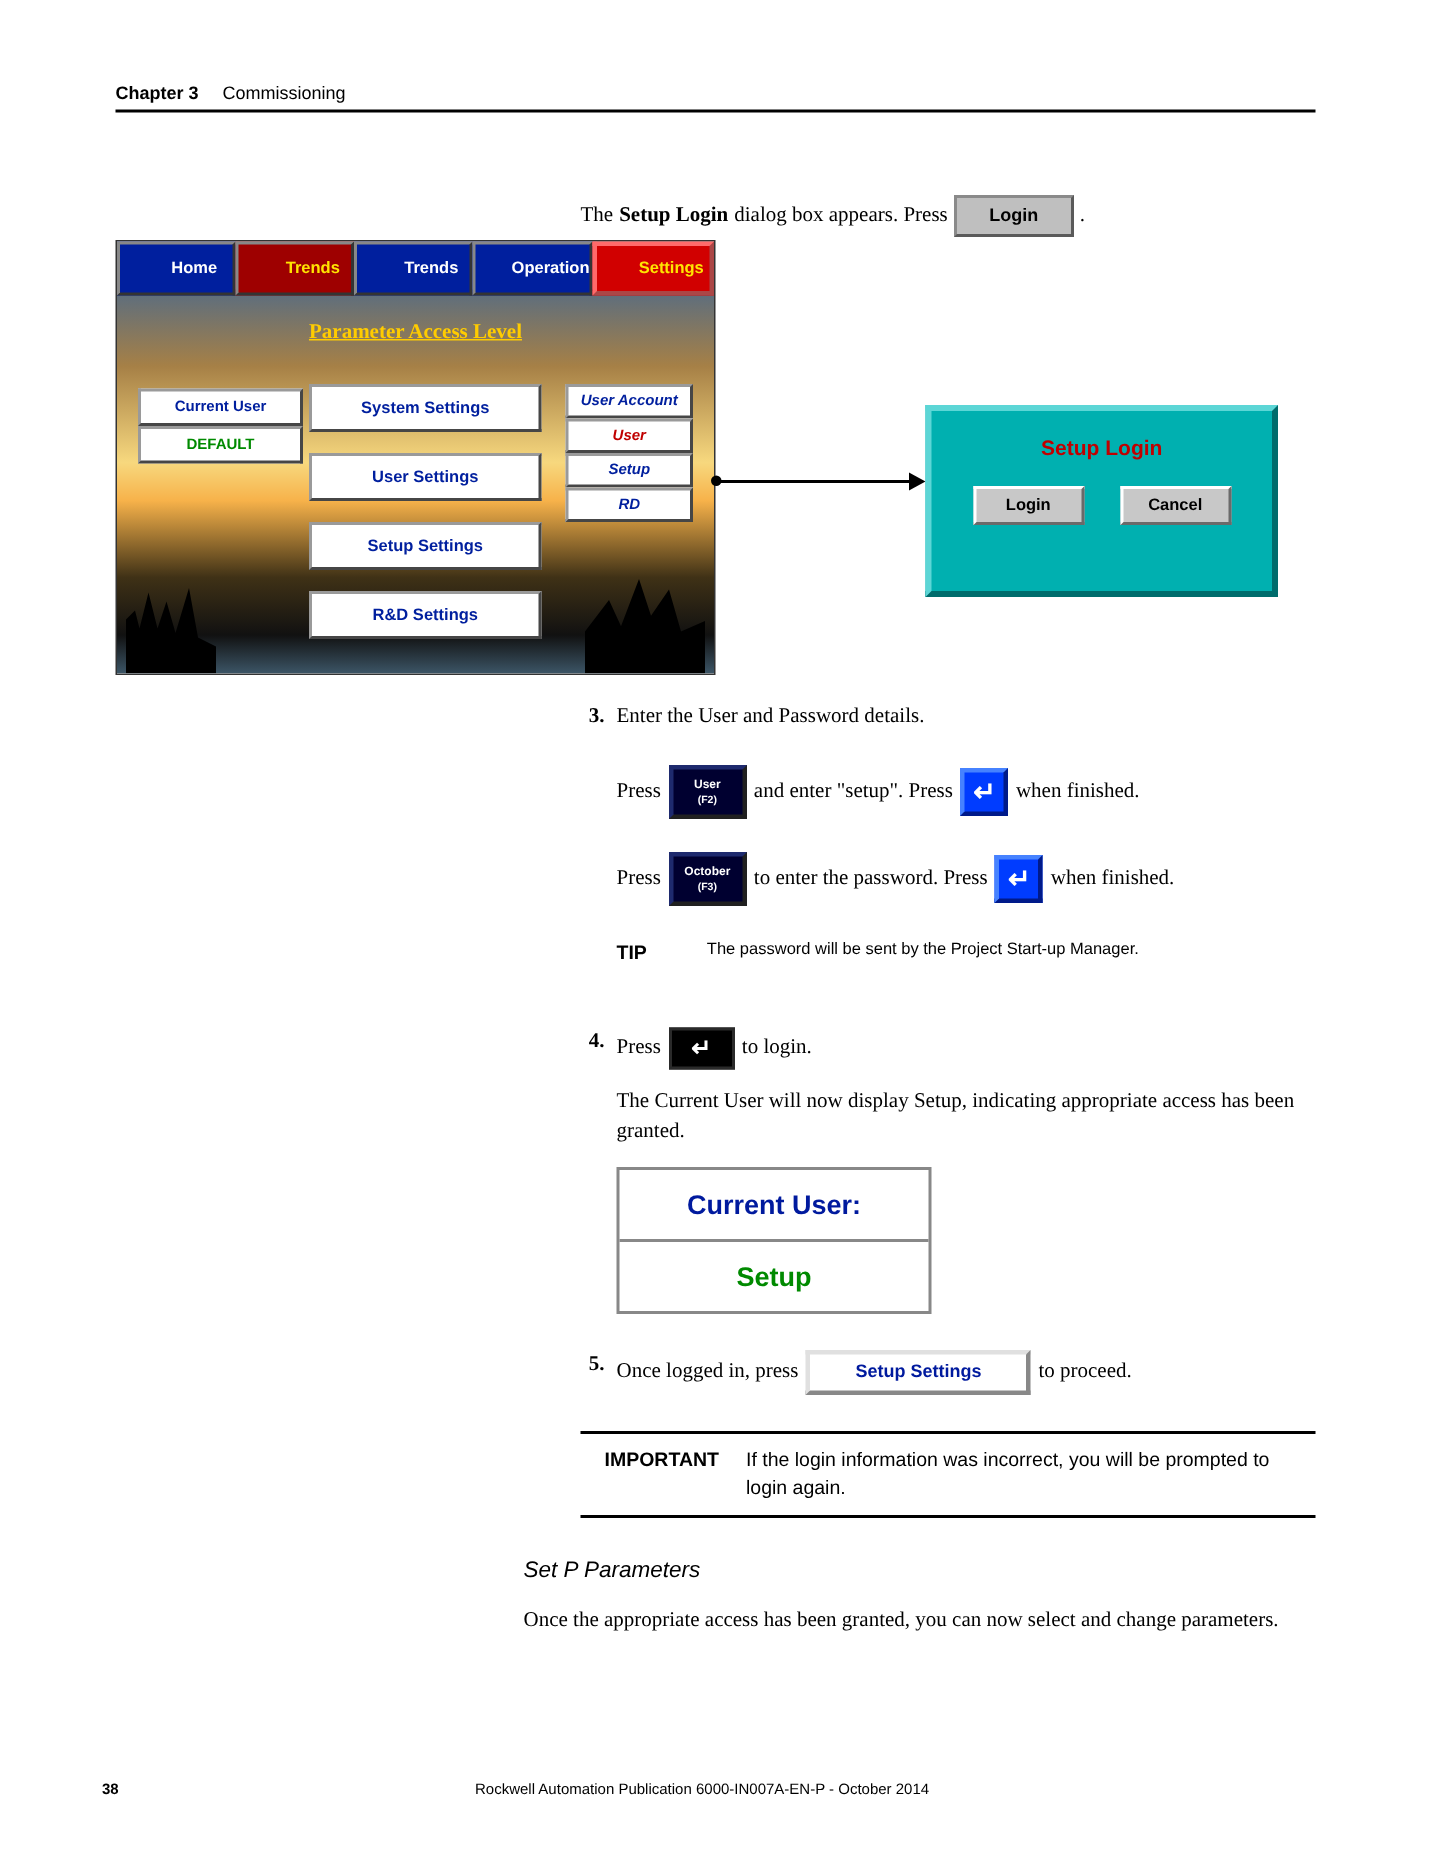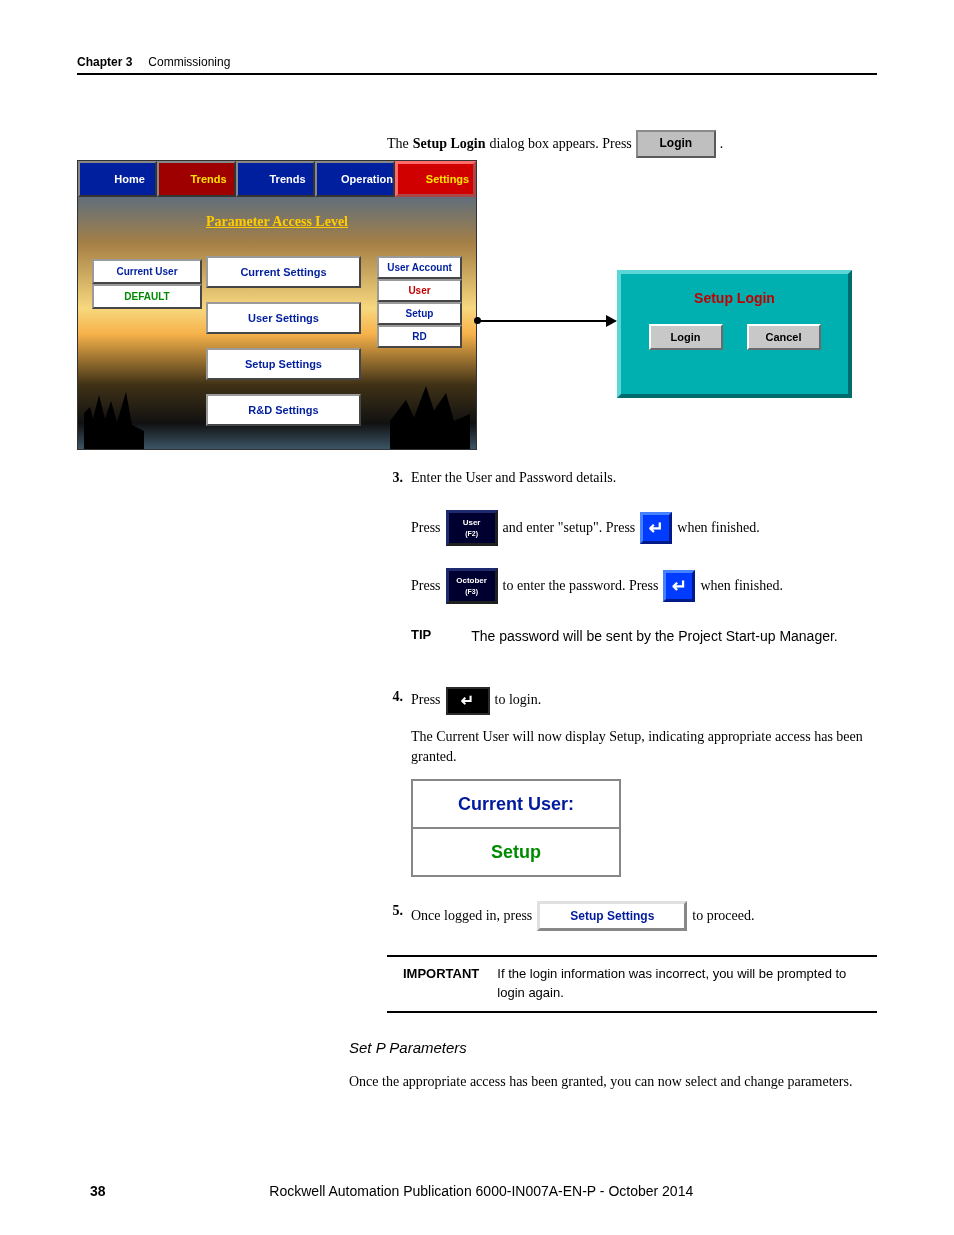--- a/index.html
+++ b/index.html
@@ -78,21 +78,21 @@
   .hmi-group-mid { position:absolute; left:128px; top:95px; width:155px; display:flex; flex-direction:column; gap:14px; }
   .hmi-btn-mid {
     background:#fff; border:2px outset #9a9a9a;
     color:#001f9e; font-family:Arial,sans-serif; font-weight:bold; font-size:11px;
     text-align:center; padding:8px 0;
   }
   .hmi-group-right { position:absolute; right:14px; top:95px; width:85px; display:flex; flex-direction:column; gap:0; }
   .hmi-btn-r {
     background:#fff; border:2px outset #9a9a9a;
     color:#001f9e; font-family:Arial,sans-serif; font-weight:bold; font-size:10px;
-    text-align:center; padding:4px 0;
+    text-align:center; padding:4px 0;font-style:italic;
   }
   .hmi-btn-r.red { color:#c00000; }
   .arrow-connector { position:absolute; left:400px; top:155px; width:140px; height:12px; }
   .arrow-line { position:absolute; left:0; top:5px; width:130px; height:2px; background:#000; }
   .arrow-start-dot { position:absolute; left:-3px; top:2px; width:7px; height:7px; background:#000; border-radius:50%; }
   .arrow-head { position:absolute; right:0; top:0; width:0; height:0; border-left:11px solid #000; border-top:6px solid transparent; border-bottom:6px solid transparent; }
   .setup-login-box {
     position:absolute; left:540px; top:110px;
     width:235px; height:128px;
     background:#00b0b0;
@@ -134,21 +134,21 @@
   }
   .enter-btn-black {
     display:inline-flex; align-items:center; justify-content:center;
     width:44px; height:28px;
     background:#000;
     border:2px solid #2a2a2a;
     color:#fff; font-size:16px; font-weight:bold;
   }
   .tip-row { display:flex; gap:40px; margin:22px 0 22px 0; }
   .tip-label { font-family:Arial,sans-serif; font-weight:bold; font-size:13px; }
-  .tip-body { font-family:Arial,sans-serif; font-size:14px; }
+  .tip-body { font-family:Arial,sans-serif; font-size:11px; }
   .current-user-box {
     margin-top:12px; width:210px;
     border: 2px solid #888;
     background:#fff;
     display:flex; flex-direction:column;
   }
   .cu-top {
     padding:10px 0;
     border-bottom:2px solid #888;
     text-align:center;
@@ -171,23 +171,23 @@
     margin-top:24px; margin-bottom:26px;
     border-top:2px solid #000; border-bottom:2px solid #000;
     padding:8px 4px;
     display:flex; gap:18px; align-items:baseline;
   }
   .important-label { font-family:Arial,sans-serif; font-weight:bold; font-size:13px;padding-left:12px; }
   .important-text { font-family:Arial,sans-serif; font-size:13px; }
   .content-left-shift { margin-left: 272px; }
   .subhead-italic { font-family:Arial,sans-serif; font-style:italic; font-size:15px; margin-bottom:18px; }
   .footer {
-    position:absolute; left:90px; right:77px; bottom:36px;
+    position:absolute; left:68px; right:77px; bottom:36px;
     display:flex; justify-content:flex-start;
-    font-family:Arial,sans-serif; font-size:14px;
+    font-family:Arial,sans-serif; font-size:10px;
   }
   .footer .pg { font-weight:bold; }
   .footer .pub { flex:1; text-align:center; }
 </style>
 </head>
 <body>
 
 <div class="header">
   <span class="chapter-num">Chapter 3</span>
   <span class="chapter-title">Commissioning</span>
@@ -215,21 +215,21 @@
       <div class="hmi-tab blue">Trends</div>
       <div class="hmi-tab blue">Operation</div>
       <div class="hmi-tab redactive">Settings</div>
     </div>
     <div class="param-access">Parameter Access Level</div>
     <div class="hmi-group-left">
       <div class="hmi-btn-small">Current User</div>
       <div class="hmi-btn-small green">DEFAULT</div>
     </div>
     <div class="hmi-group-mid">
-      <div class="hmi-btn-mid">Current Settings</div>
+      <div class="hmi-btn-mid">System Settings</div>
       <div class="hmi-btn-mid">User Settings</div>
       <div class="hmi-btn-mid">Setup Settings</div>
       <div class="hmi-btn-mid">R&amp;D Settings</div>
     </div>
     <div class="hmi-group-right">
       <div class="hmi-btn-r">User Account</div>
       <div class="hmi-btn-r red">User</div>
       <div class="hmi-btn-r">Setup</div>
       <div class="hmi-btn-r">RD</div>
     </div>

